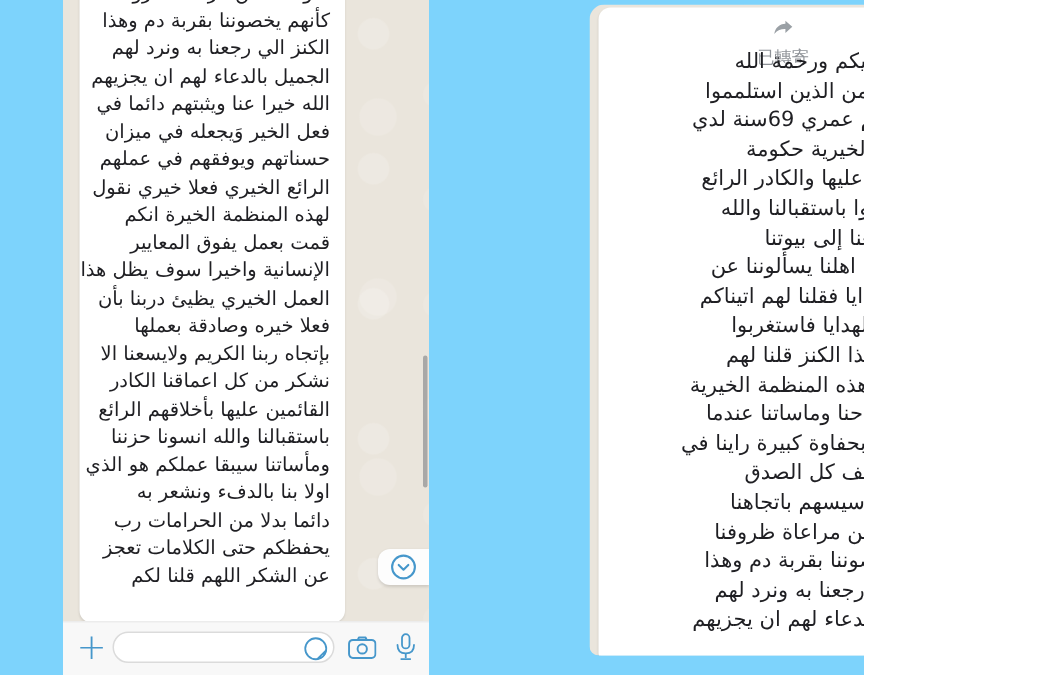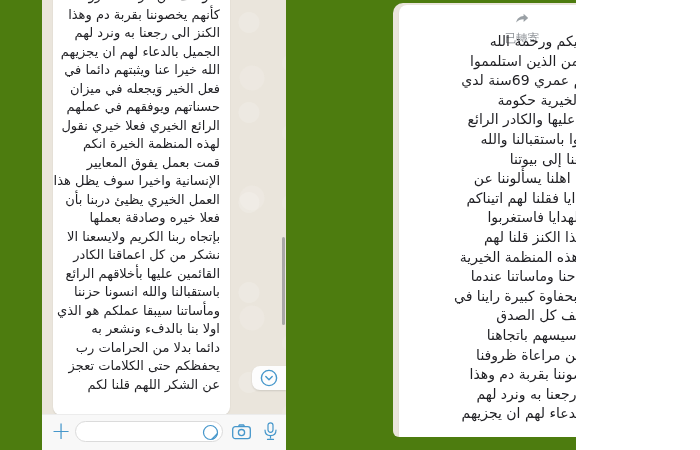--- a/index.html
+++ b/index.html
@@ -1,16 +1,16 @@
 <!DOCTYPE html>
 <html><head>
 <meta charset="utf-8">
 <style>
   html,body{margin:0;padding:0;}
-  .canvas{position:relative;width:576px;height:450px;background:#4d7c0f;overflow:hidden;
+  .canvas{position:relative;width:576px;height:450px;background:#7dd3fc;overflow:hidden;
           font-family:"DejaVu Sans",sans-serif;}
   .panel{position:absolute;overflow:hidden;}
   .wallpaper{
     background-color:#eae5dc;
     background-image:
       radial-gradient(circle at 30% 25%, rgba(255,255,255,.16) 0 10px, rgba(255,255,255,0) 11px),
       radial-gradient(circle at 75% 65%, rgba(255,255,255,.13) 0 12px, rgba(255,255,255,0) 13px),
       radial-gradient(circle at 55% 90%, rgba(255,255,255,.10) 0 8px, rgba(255,255,255,0) 9px);
     background-size:90px 90px,120px 120px,70px 70px;
   }

